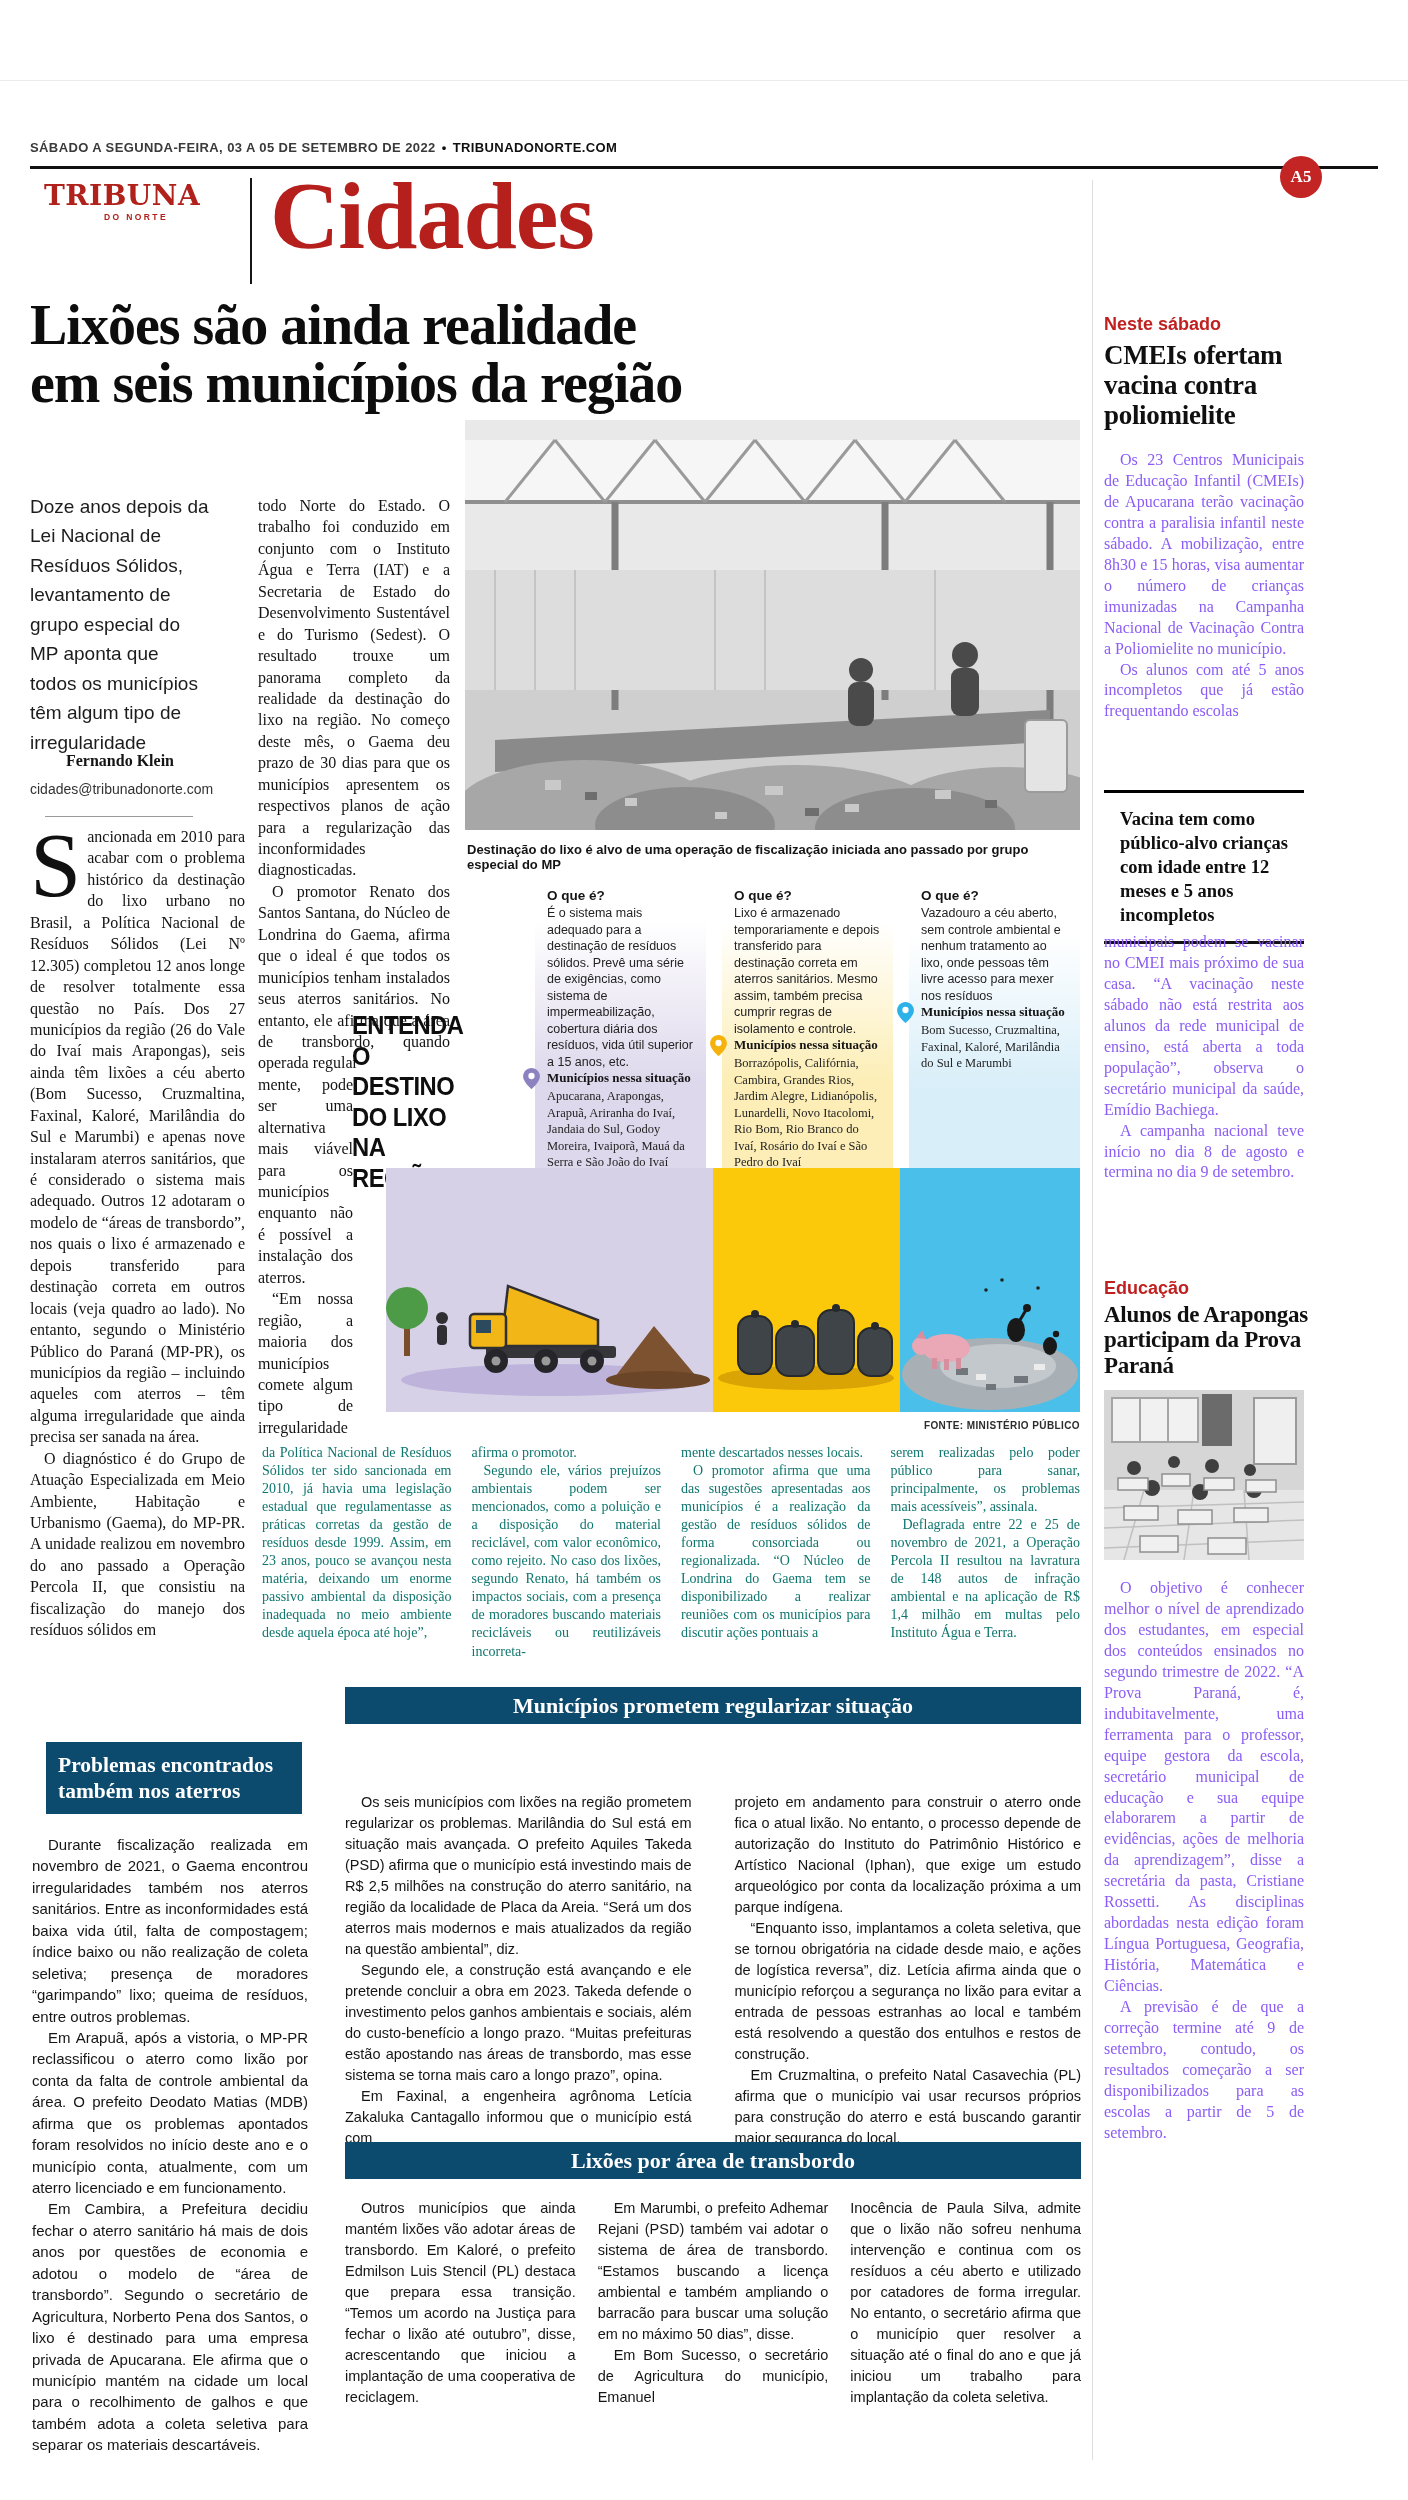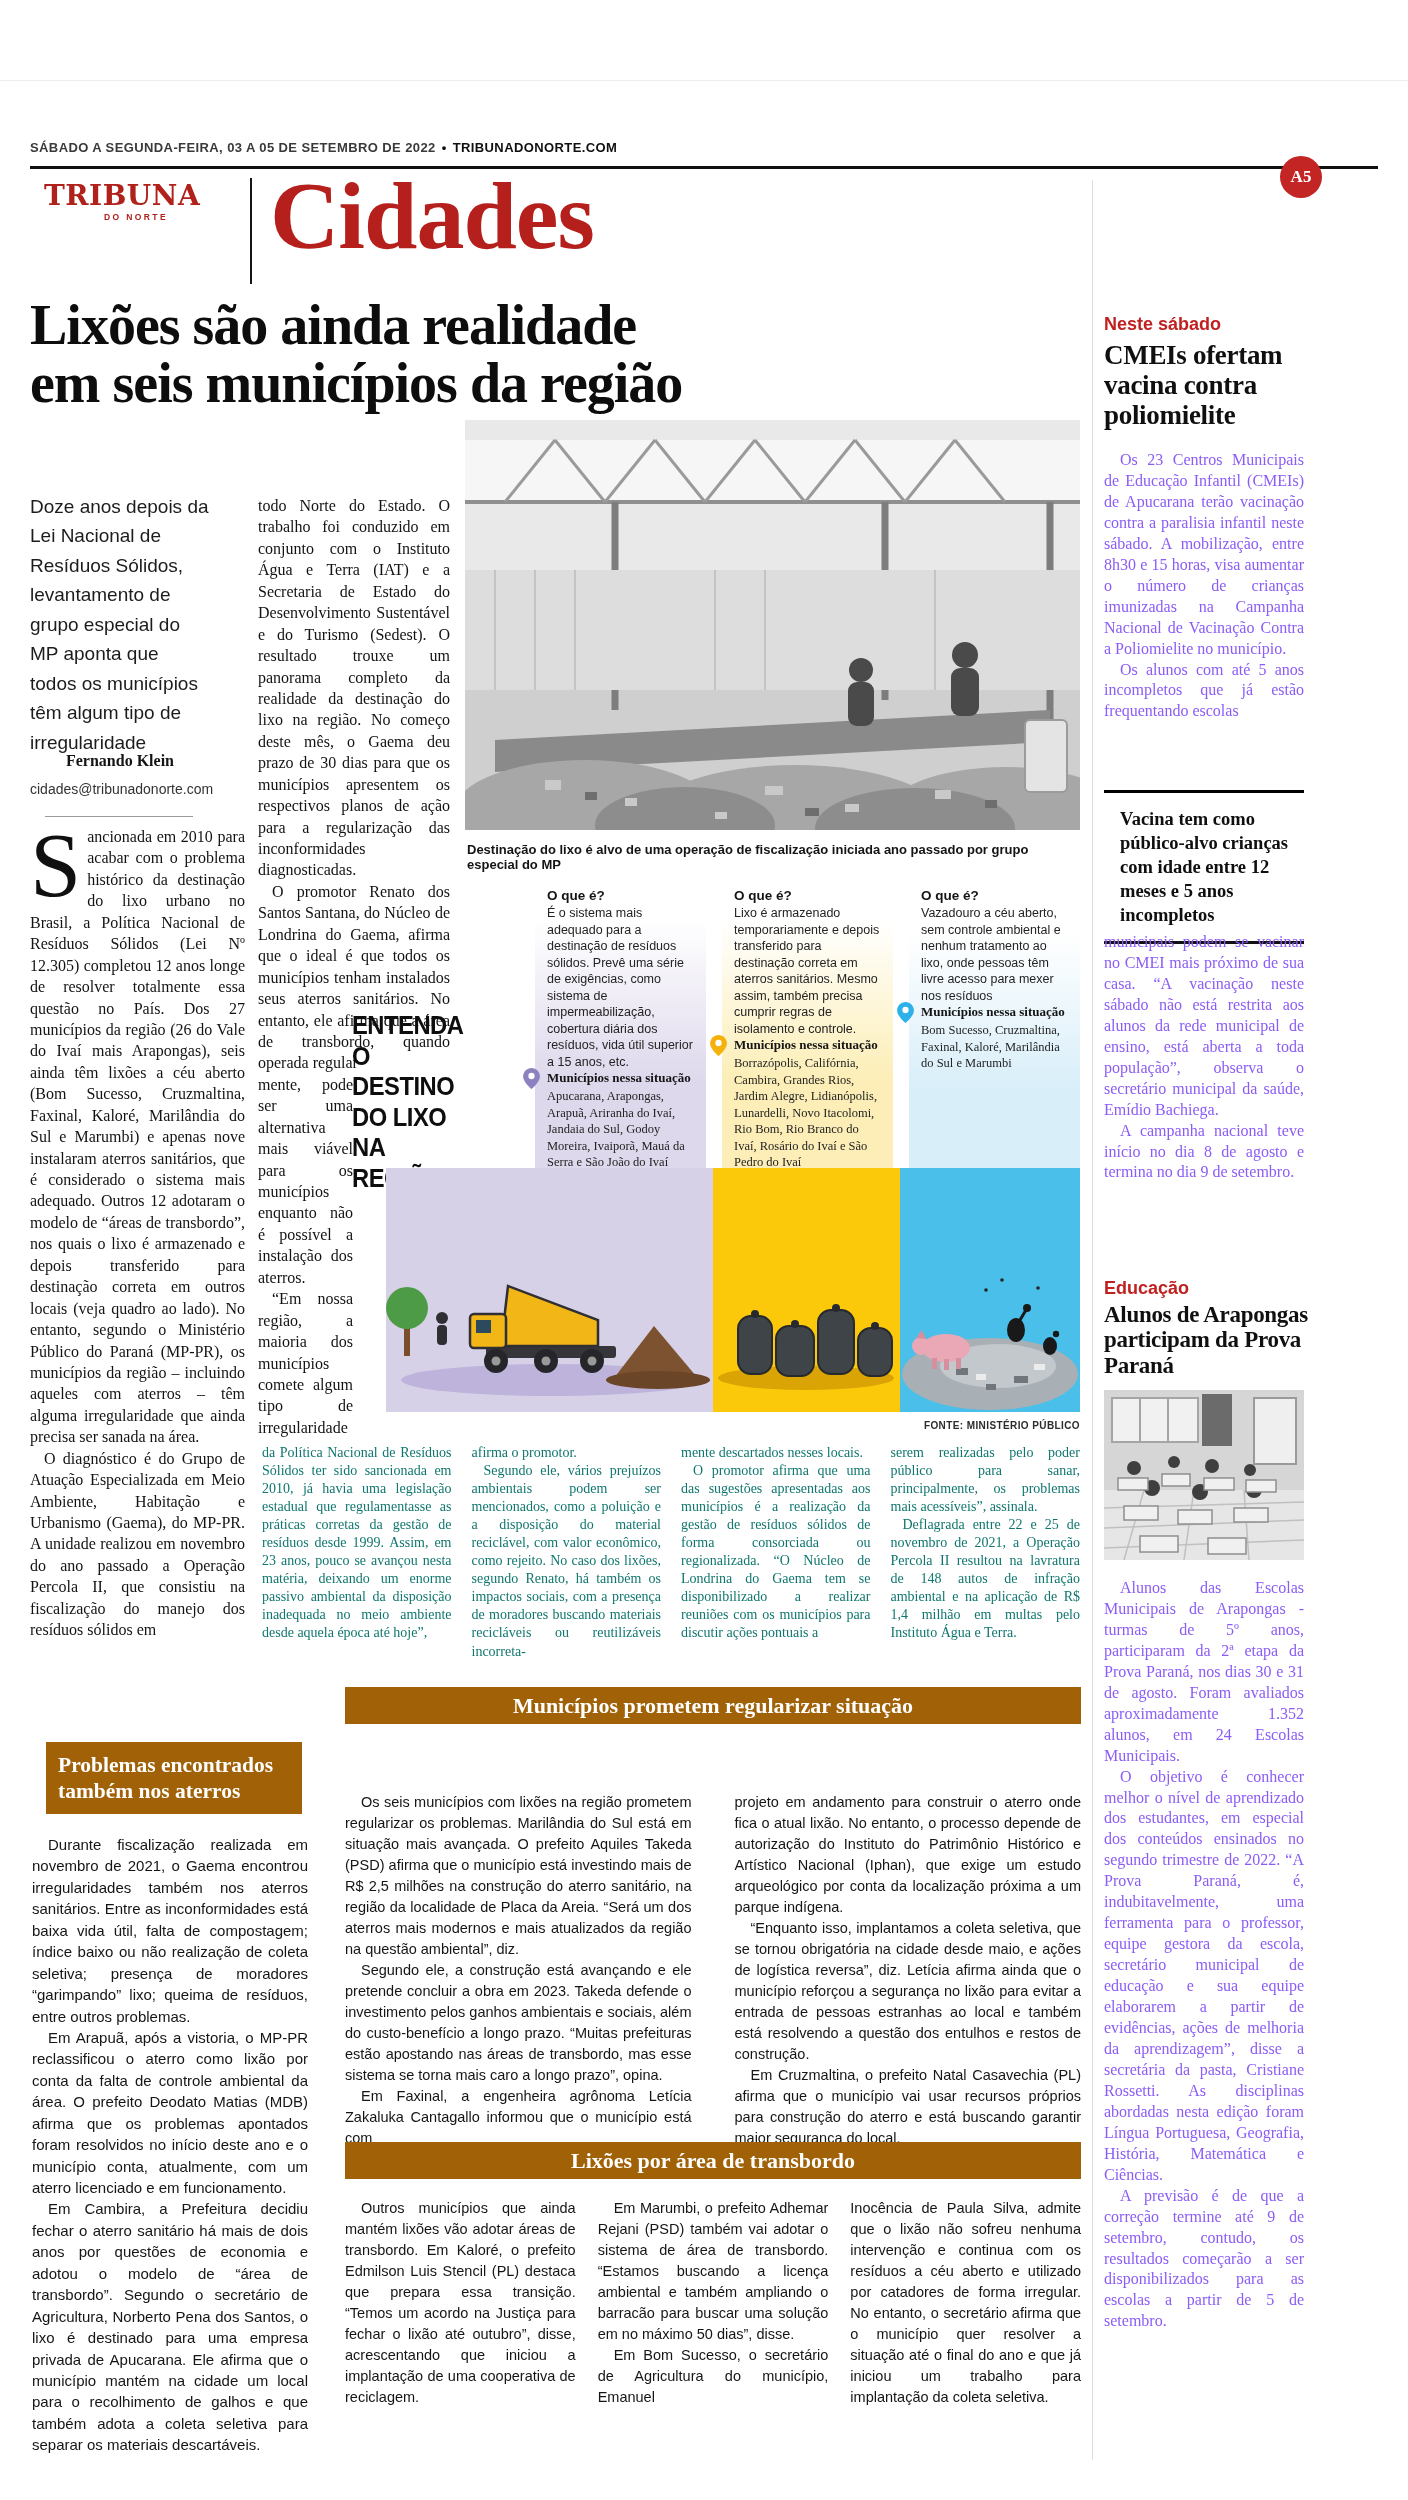--- a/index.html
+++ b/index.html
@@ -65,21 +65,21 @@
   .label-transbordo{background:#fdd22e;}
   .label-lixao{background:#41b9e9;}
   .illustration{left:386px;top:1168px;width:694px;height:244px;}
   .info-source{left:830px;top:1420px;width:250px;text-align:right;font-size:10px;font-weight:bold;letter-spacing:.4px;color:#2c2c2c;}
 
   .fourcols{left:262px;top:1444px;width:818px;height:228px;display:flex;gap:20px;}
   .fourcols .fcol{flex:1;font-size:14px;line-height:1.29;text-align:justify;overflow:hidden;color:#0f766e;}
   .fcol .ind{text-indent:12px;}
 
   
-  .red{background:#a16207;}
+  .red{background:#0c4a6e;}
   .problemas-box{left:46px;top:1742px;width:256px;box-sizing:border-box;padding:10px 12px;color:#fff;
     font-size:21.5px;font-weight:bold;line-height:1.22;}
   .sansbody{font-family:"Liberation Sans", sans-serif;font-size:15px;line-height:1.43;text-align:justify;color:#151515;}
   .sansbody .ind{text-indent:16px;}
   .problemas-body{left:32px;top:1834px;width:276px;}
   .bar{height:37px;display:flex;align-items:center;justify-content:center;color:#fff;
     font-size:22px;font-weight:bold;font-family:"Liberation Serif", serif;}
   .regularizar-bar{left:345px;top:1687px;width:736px;}
   .regularizar-cols{left:345px;top:1792px;width:736px;display:flex;gap:43px;}
   .regularizar-cols .scol, .transbordo-cols .scol{flex:1;font-family:"Liberation Sans", sans-serif;font-size:14.5px;line-height:1.45;text-align:justify;color:#151515;}
@@ -439,16 +439,15 @@
       <rect x="20" y="116" width="34" height="14"></rect>
         <rect x="74" y="120" width="34" height="14"></rect>
         <rect x="130" y="118" width="34" height="14"></rect>
       <rect x="36" y="146" width="38" height="16"></rect>
         <rect x="104" y="148" width="38" height="16"></rect>
     </g>
   </svg>
 </div>
 
 <div class="abs sbody sbody2">
-  <p class="ind">Alunos das Escolas Municipais de Arapongas - turmas de 5º anos, participaram da 2ª etapa da Prova Paraná, nos dias 30 e 31 de agosto. Foram avaliados aproximadamente 1.352 alunos, em 24 Escolas Municipais.</p>
   <p class="ind">O objetivo é conhecer melhor o nível de aprendizado dos estudantes, em especial dos conteúdos ensinados no segundo trimestre de 2022. “A Prova Paraná, é, indubitavelmente, uma ferramenta para o professor, equipe gestora da escola, secretário municipal de educação e sua equipe elaborarem a partir de evidências, ações de melhoria da aprendizagem”, disse a secretária da pasta, Cristiane Rossetti. As disciplinas abordadas nesta edição foram Língua Portuguesa, Geografia, História, Matemática e Ciências.</p>
   <p class="ind">A previsão é de que a correção termine até 9 de setembro, contudo, os resultados começarão a ser disponibilizados para as escolas a partir de 5 de setembro.</p>
 </div>
 
 </body></html>

